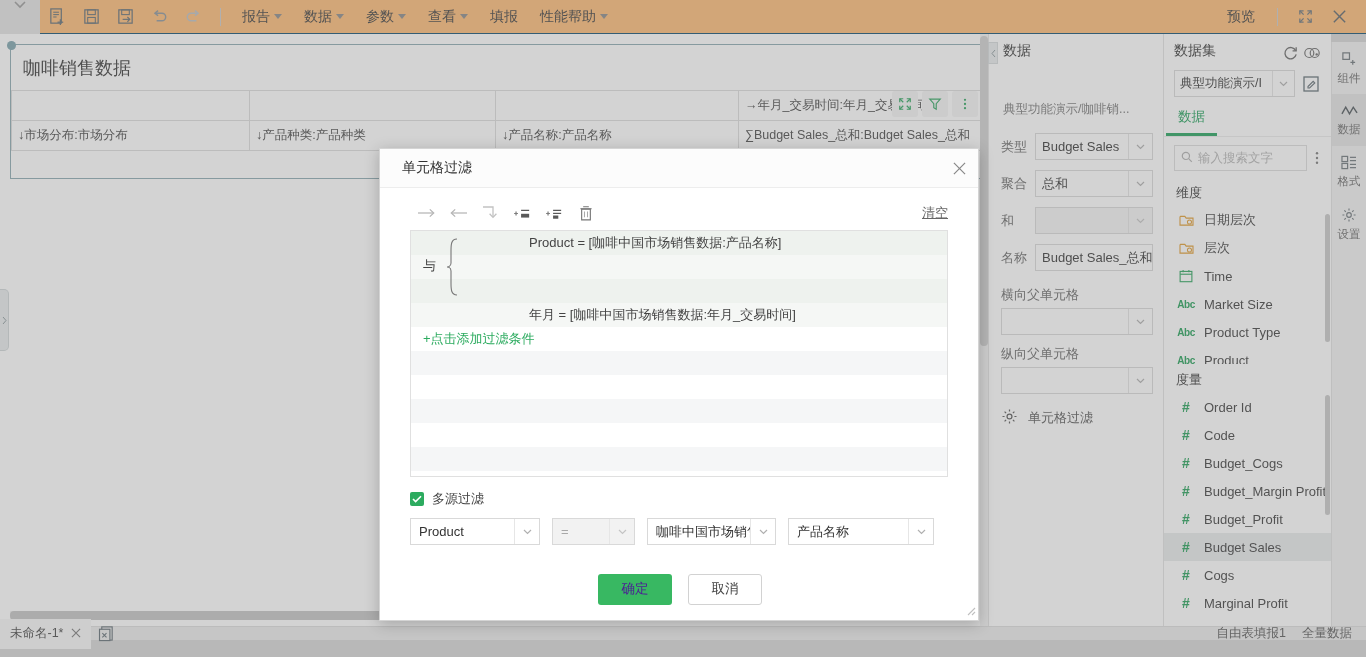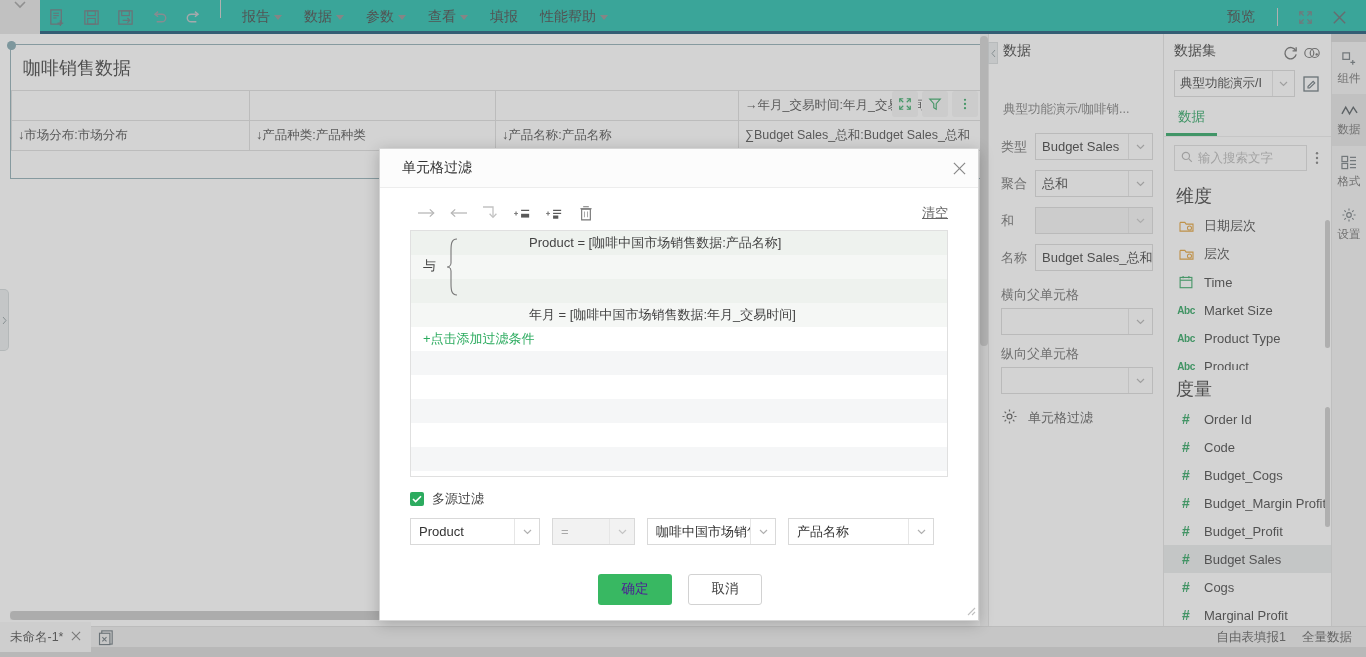--- a/index.html
+++ b/index.html
@@ -13,22 +13,22 @@
     background: #d6d6d6;
   }
   #app { position: relative; width: 1366px; height: 657px; }
 
   
   .dim { position: absolute; inset: 0; background: rgba(128,128,128,0.35); z-index: 50; pointer-events: none; }
 
   
   .toolbar {
     position: absolute; top: 0; left: 0; width: 1366px; height: 34px;
-    background: #14b8a6; display: flex; align-items: flex-start;
-    border-bottom: 3px solid #0c4a6e;
+    background: #fdba74; display: flex; align-items: center;
+    border-bottom: 1px solid #0c4a6e;
   }
   .tb-logo { width: 40px; height: 34px; background: #e3e3e3; display:flex; align-items:flex-start; justify-content:center; }
   .tb-logo svg { margin-top: -2px; }
   .tb-icon { width: 34px; height: 34px; display: flex; align-items: center; justify-content: center; cursor: pointer; }
   .tb-icon svg { display: block; }
   .tb-sep { width: 1px; height: 18px; background: #c9c9c9; margin: 0 10px; }
   .tb-menu { display: flex; align-items: center; gap: 4px; padding: 0 11px; height: 34px; cursor: pointer; font-size: 14px; color: #3a3a3a; }
   .caret { display:inline-block; width:0;height:0;border-left:4px solid transparent;border-right:4px solid transparent;border-top:5px solid #888; }
   .tb-right { margin-left: auto; display: flex; align-items: center; padding-right: 10px; }
   .tb-preview { font-size: 14px; color: #3a3a3a; padding: 0 12px; cursor: pointer; }
@@ -97,40 +97,40 @@
   .ds-sel { flex: 1; height: 27px; border: 1px solid #d9d9d9; display: flex; align-items: center; background: #fff; }
   .ds-sel .txt { flex: 1; padding: 0 5px; font-size: 12.5px; color: #333; overflow: hidden; white-space: nowrap; }
   .ds-sel .arrow { width: 22px; height: 25px; border-left: 1px solid #e4e4e4; display:flex;align-items:center;justify-content:center; }
   .ds-edit { width: 24px; height: 24px; display:flex;align-items:center;justify-content:center; cursor: pointer; }
   .ds-tabs { display: flex; margin-top: 6px; padding-left: 2px; border-bottom: 1px solid #ececec; }
   .ds-tab { padding: 5px 12px 7px; font-size: 13.5px; color: #20a05a; border-bottom: 3px solid #20a05a; cursor: pointer; }
   .ds-searchrow { display: flex; align-items: center; padding: 8px 4px 6px 10px; }
   .ds-search { flex: 1; height: 26px; border: 1px solid #dcdcdc; display: flex; align-items: center; gap: 5px; padding: 0 6px; background: #fff; }
   .ds-search .ph { font-size: 12.5px; color: #b5b5b5; }
   .ds-more { width: 20px; display: flex; align-items: center; justify-content: center; cursor: pointer; }
-  .ds-group { font-size: 18px; color: #333; padding: 7px 0 4px 12px; font-weight: 500; }
+  .ds-group { font-size: 13px; color: #333; padding: 7px 0 4px 12px; font-weight: 500; }
   .ds-item { display: flex; align-items: center; gap: 8px; height: 28px; padding-left: 12px; font-size: 13px; color: #3a3a3a; cursor: pointer; }
   .ds-item.active { background: #e8ebec; }
   .ds-item .badge { width: 20px; flex: none; display: flex; align-items: center; justify-content: center; }
   .abc { font-size: 10px; font-weight: bold; color: #1f9e55; letter-spacing: -0.4px; }
   .hash { font-size: 14px; font-weight: bold; color: #1f9e55; }
   .ds-list { position: relative; overflow: hidden; }
   .ds-scroll { position: absolute; right: 1px; width: 5px; background: #c8c8c8; border-radius: 3px; }
 
   
   .iconbar {
     position: absolute; top: 42px; left: 1331px; width: 35px; height: 592px;
     background: #f2f2f2; border-left: 1px solid #e0e0e0;
   }
   .ib-item { height: 52px; display: flex; flex-direction: column; align-items: center; justify-content: center; gap: 2px; cursor: pointer; font-size: 11.5px; color: #666; }
   .ib-item.active { background: #e3e3e3; }
 
   
   .statusbar {
-    position: absolute; left: 0; top: 626px; width: 1366px; height: 21px;
+    position: absolute; left: 0; top: 626px; width: 1366px; height: 14px;
     background: #ebebeb; border-top: 1px solid #dcdcdc; display: flex; align-items: center;
   }
   .sb-tab { display: flex; align-items: center; gap: 8px; height: 30px; padding: 0 10px; background: #f7f7f7; font-size: 12.5px; color: #444; cursor: pointer; }
   .sb-icon { width: 30px; display: flex; align-items: center; justify-content: center; cursor: pointer; }
   .sb-right { margin-left: auto; display: flex; gap: 16px; padding-right: 14px; font-size: 12.5px; color: #555; }
 
   
   .modal {
     position: absolute; left: 379px; top: 148px; width: 600px; height: 473px;
     background: #fff; border: 1px solid #d4d4d4; box-shadow: 0 3px 14px rgba(0,0,0,.22);

